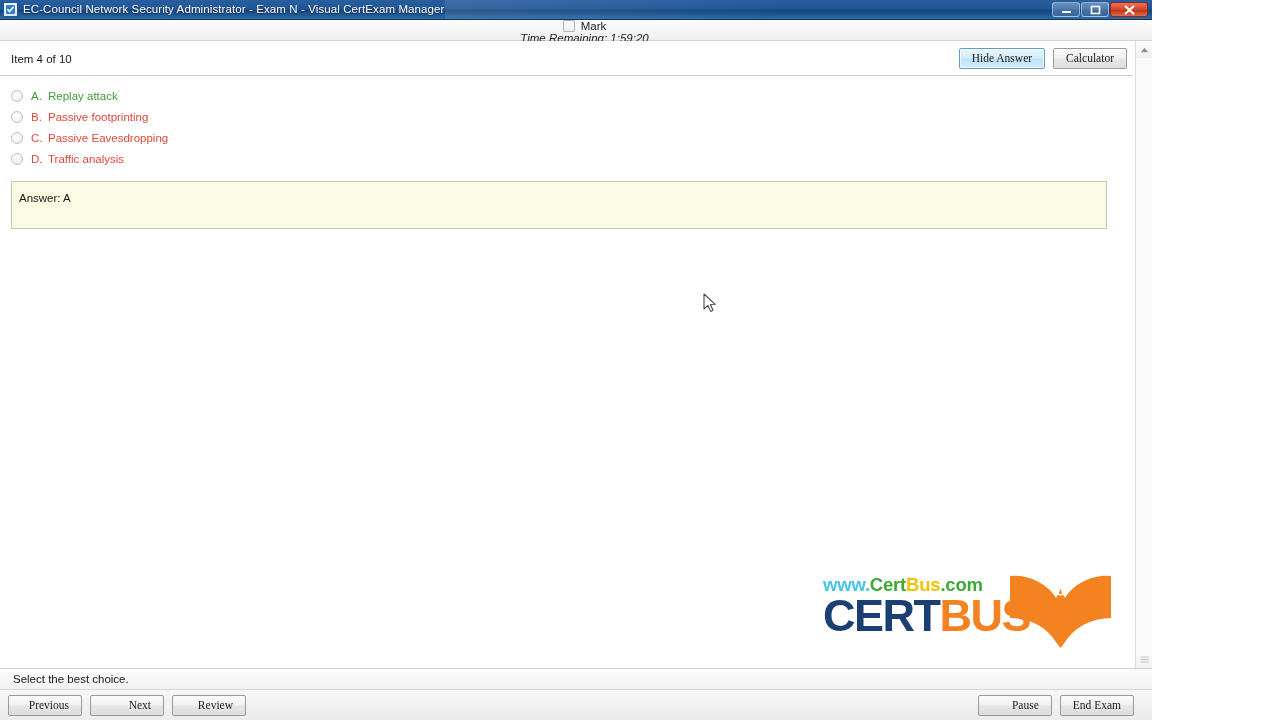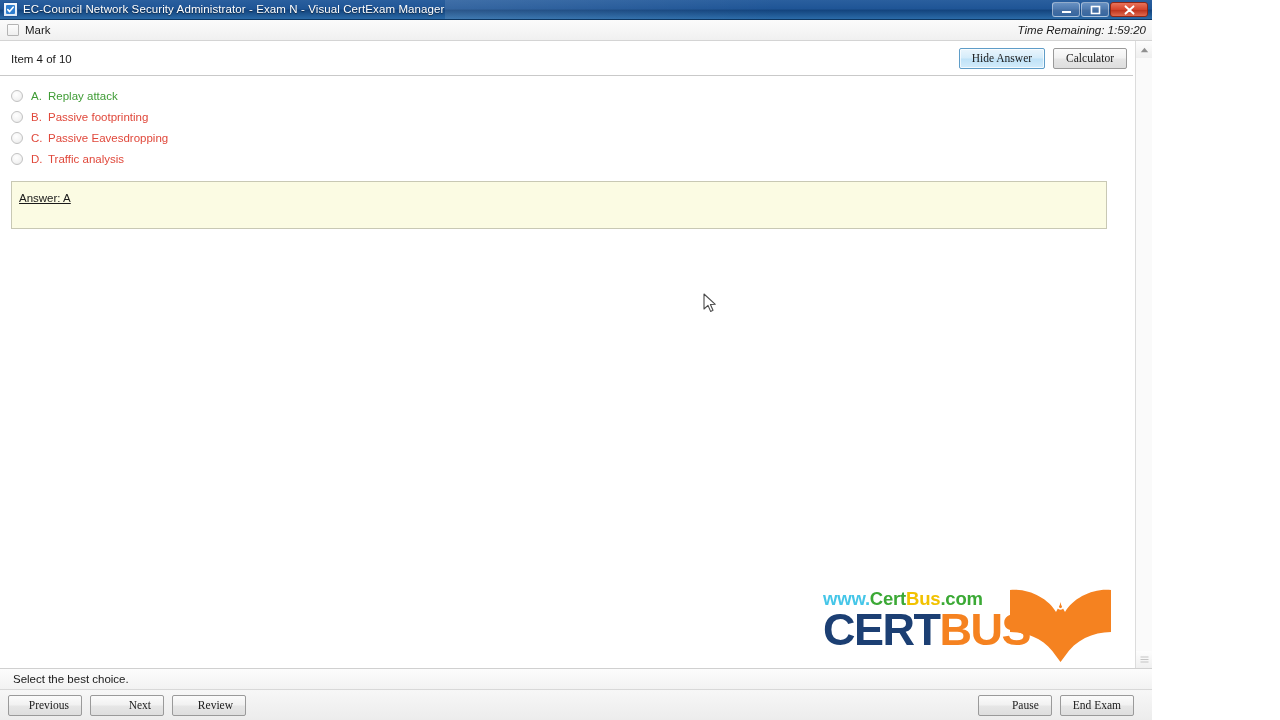--- a/index.html
+++ b/index.html
@@ -90,22 +90,23 @@
 
   
   .markbar {
     height: 21px;
     min-height: 21px;
     background: linear-gradient(to bottom, #fbfbfb, #f0f0f0);
     border-bottom: 1px solid #d4d4d4;
     display: flex;
     align-items: center;
     justify-content: space-between;
-    padding: 0 6px 0 7px;
-    box-sizing: border-box;
+    padding: 0 6px 0 23px;
+    box-sizing: border-box;
+    flex-direction: column;
   }
   .mark-group { display: flex; align-items: center; gap: 6px; }
   .checkbox {
     width: 12px;
     height: 12px;
     border: 1px solid #b4b4b4;
     background: linear-gradient(to bottom, #fdfdfd, #efefef);
     border-radius: 1px;
     box-sizing: border-box;
   }
@@ -201,27 +202,27 @@
   .opt-wrong .opt-letter, .opt-wrong .opt-text { color: #e0483b; }
 
   .answer-box {
     margin: 12px 28px 0 11px;
     height: 48px;
     background: #fbfbe3;
     border: 1px solid #c8c8b4;
     box-sizing: border-box;
     padding: 6px 0 0 7px;
   }
-  .answer-text { font-size: 11.5px; color: #1a1a1a; text-decoration: underline; }
+  .answer-text { font-size: 11.5px; color: #1a1a1a; }
 
   
   .logo {
     position: absolute;
     right: 22px;
-    bottom: 4px;
+    bottom: 18px;
     width: 290px;
     height: 80px;
     pointer-events: none;
   }
   .logo-url {
     position: absolute;
     left: 0;
     top: 4px;
     font-size: 18.5px;
     font-weight: bold;

